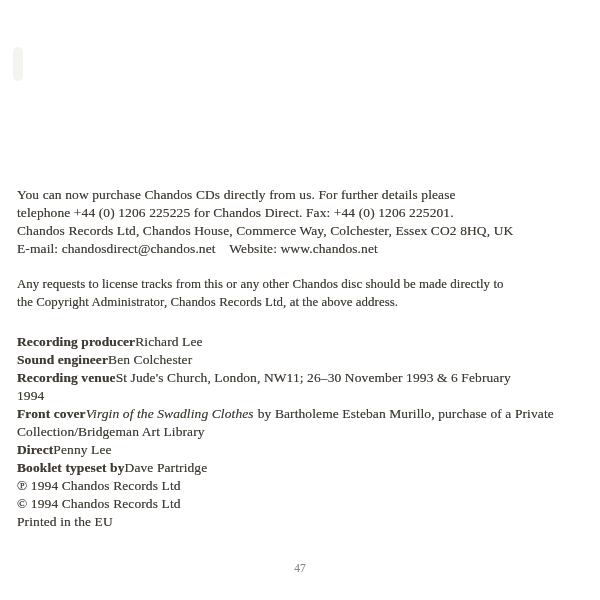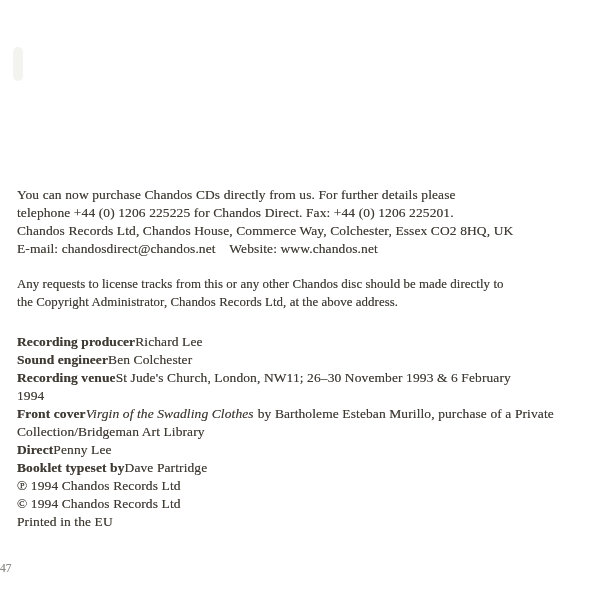--- a/index.html
+++ b/index.html
@@ -24,20 +24,21 @@
     text-shadow:0 0 0.6px rgba(60,55,48,0.55);
     letter-spacing:0.1px;
   }
   .para-license .line{font-size:12.9px;letter-spacing:0.05px;}
   .spacer-1{height:17px;}
   .spacer-2{height:22px;}
   .lbl{font-weight:bold;}
   .ital{font-style:italic;margin-right:4px;}
   .page-number{
     position:absolute;left:0;right:0;top:562px;
+    text-align:center;
     font-size:11.5px;color:#8b8b86;
     text-shadow:0 0 0.6px rgba(120,120,115,0.5);
   }
 </style>
 </head>
 <body>
 
 <div class="page">
 
   <div class="scan-smudge"></div>

